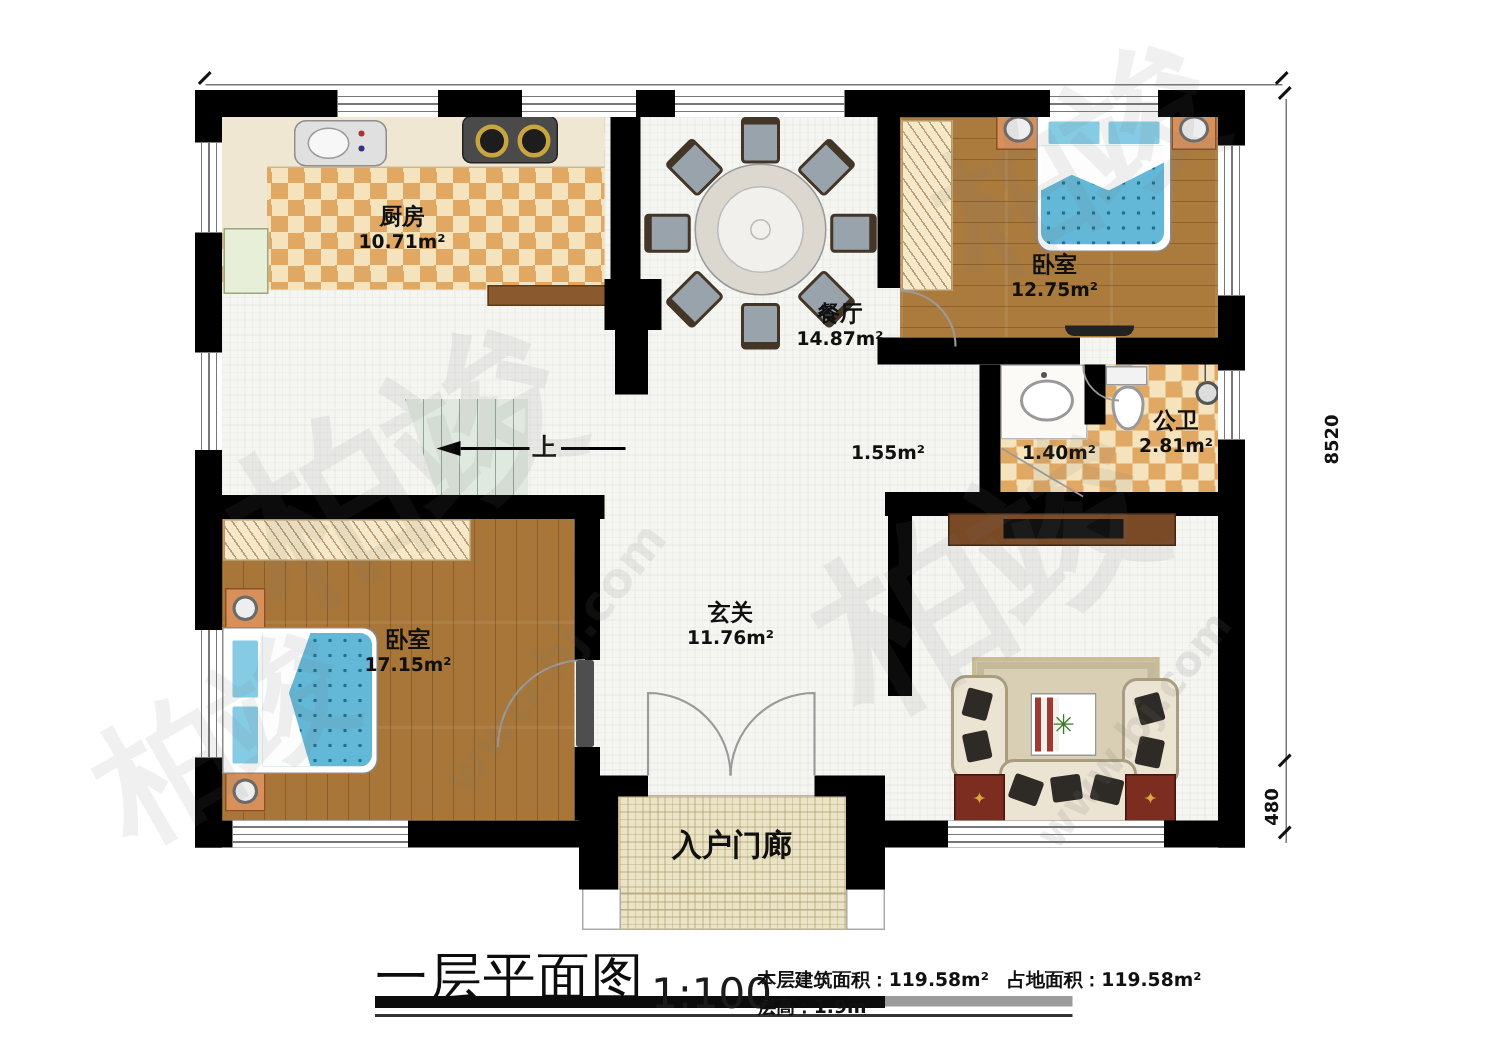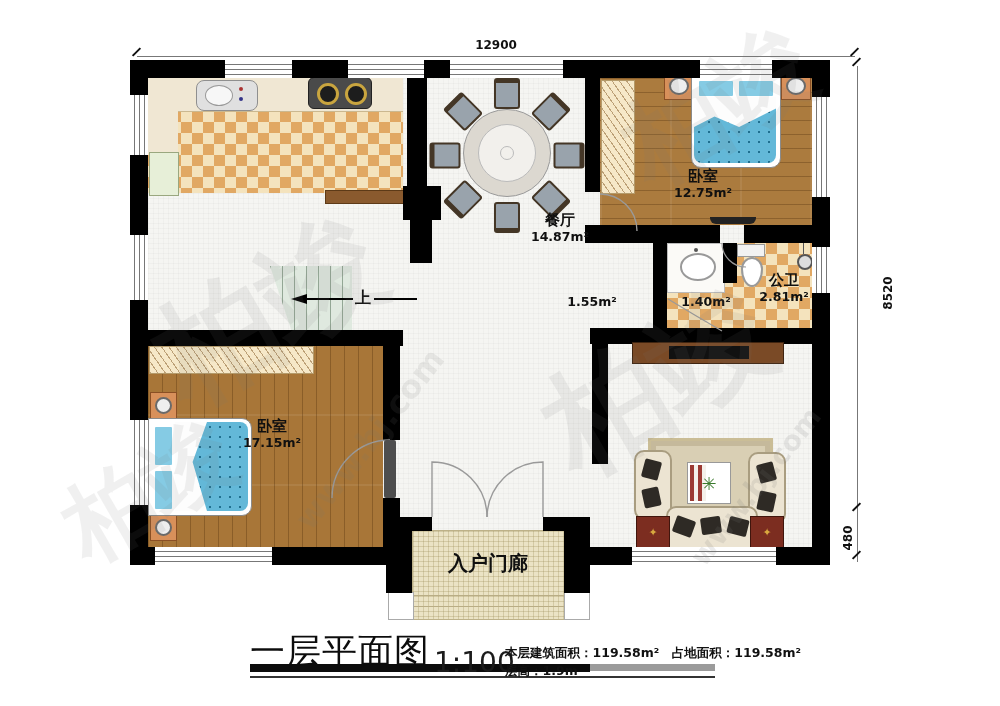--- a/index.html
+++ b/index.html
@@ -215,21 +215,25 @@
 
   <svg class="abs" style="left:0;top:0;z-index:25" width="1000" height="706" viewBox="0 0 1000 706">
     <path d="M432 517 L432 462 A55 55 0 0 1 487 517" fill="none" stroke="#9a9a9a" stroke-width="1.4"></path>
     <path d="M543 517 L543 462 A56 56 0 0 0 487 517" fill="none" stroke="#9a9a9a" stroke-width="1.4"></path>
     <path d="M390 440 A58 58 0 0 0 332 498" fill="none" stroke="#9a9a9a" stroke-width="1.4"></path>
     <path d="M600 194 A37 37 0 0 1 637 231" fill="none" stroke="#9a9a9a" stroke-width="1.4"></path>
     <path d="M668 299 Q696 316 722 331" fill="none" stroke="#9a9a9a" stroke-width="1.2"></path>
     <path d="M722 243 A24 24 0 0 0 746 267" fill="none" stroke="#9a9a9a" stroke-width="1.2"></path>
   </svg>
 
-  <div class="room-label" style="left:510px;top:212px;width:100px">
+  <div class="room-label" style="left:218px;top:136px;width:100px">
+    <span class="rn">厨房</span>
+    <span class="ra">10.71m²</span>
+  </div>
+  <div class="room-label" style="left:510px;top:201px;width:100px">
     <span class="rn">餐厅</span>
     <span class="ra">14.87m²</span>
   </div>
   <div class="room-label" style="left:653px;top:168px;width:100px">
     <span class="rn">卧室</span>
     <span class="ra">12.75m²</span>
   </div>
   <div class="room-label" style="left:562px;top:295px;width:60px">
     <span class="ra">1.55m²</span>
   </div>
@@ -237,25 +241,28 @@
     <span class="ra">1.40m²</span>
   </div>
   <div class="room-label" style="left:744px;top:272px;width:80px">
     <span class="rn">公卫</span>
     <span class="ra">2.81m²</span>
   </div>
   <div class="room-label" style="left:222px;top:418px;width:100px">
     <span class="rn">卧室</span>
     <span class="ra">17.15m²</span>
   </div>
+  <div class="room-label" style="left:437px;top:400px;width:100px">
+    <span class="rn">玄关</span>
+    <span class="ra">11.76m²</span>
+  </div>
   <div class="room-label" style="left:412px;top:552px;width:152px">
     <span class="rn" style="font-size:20px">入户门廊</span>
   </div>
 
-  <div class="dim" style="left:137px;top:38px;width:718px">12900</div>
   <div class="dline" style="left:137px;top:56px;width:718px;height:1px"></div>
   <div class="tick" style="left:131px;top:51px"></div>
   <div class="tick" style="left:849px;top:51px"></div>
   <div class="dline" style="left:857px;top:66px;width:1px;height:496px"></div>
   <div class="tick" style="left:851px;top:61px"></div>
   <div class="tick" style="left:851px;top:506px"></div>
   <div class="tick" style="left:851px;top:554px"></div>
   <div class="dim" style="left:858px;top:286px;width:60px;transform:rotate(-90deg)">8520</div>
   <div class="dim" style="left:828px;top:531px;width:40px;transform:rotate(-90deg)">480</div>
 

